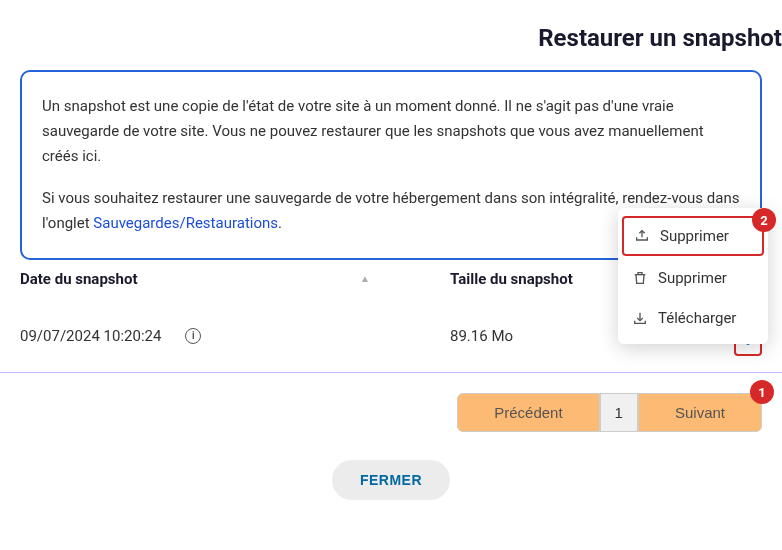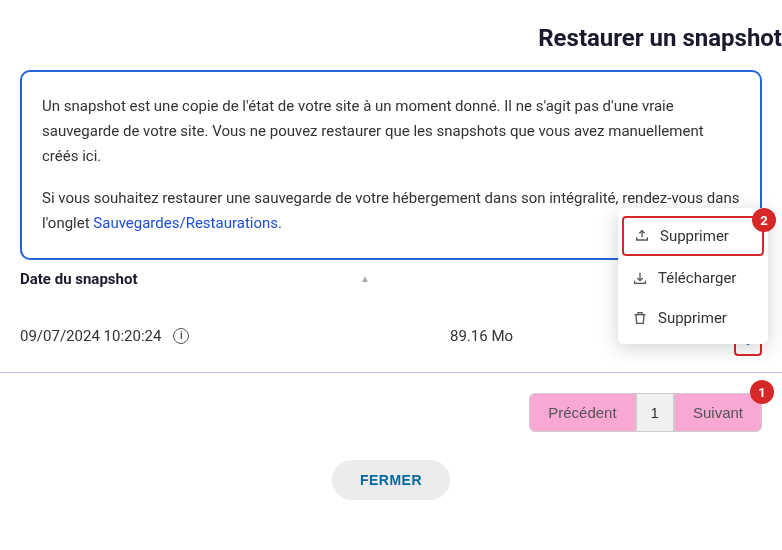--- a/index.html
+++ b/index.html
@@ -30,21 +30,21 @@
   }
   .info-box p + p { margin-top: 18px; }
   .info-box a { color: #1d4ed8; text-decoration: none; }
   .table-header {
     display: flex;
     padding: 0 20px 12px;
     font-weight: 700;
     font-size: 15px;
     color: #1a1a2e;
   }
-  .col-date { flex: 0 0 430px; display: flex; align-items: center; gap: 6px; }
+  .col-date { flex: 0 0 430px; display: flex; align-items: center; gap: 18px; }
   .col-size { flex: 1; }
   .col-actions { flex: 0 0 60px; text-align: right; }
   .sort-icon { color: #aaa; font-size: 10px; margin-left: auto; padding-right: 80px; }
   .table-row {
     display: flex;
     padding: 16px 20px;
     border-bottom: 1px solid #c4b5fd;
     align-items: center;
     font-size: 15px;
     color: #333;
@@ -110,22 +110,22 @@
   .badge-2 { right: -14px; top: -10px; }
   .icon-svg { width: 16px; height: 16px; flex-shrink: 0; }
   .pagination {
     display: flex;
     justify-content: flex-end;
     padding: 20px 20px 0;
     gap: 0;
   }
   .page-btn {
     border: 1px solid #ccc;
-    background: #f9a8d4;
-    padding: 10px 18px;
+    background: #fdba74;
+    padding: 10px 36px;
     font-size: 15px;
     color: #555;
     cursor: pointer;
   }
   .page-btn:first-child { border-radius: 6px 0 0 6px; }
   .page-btn:last-child { border-radius: 0 6px 6px 0; }
   .page-btn.current { background: #f0f0f0; color: #333; padding: 10px 14px; }
   .close-row { text-align: center; padding: 28px 0 0; }
   .close-btn {
     background: #ececec;
@@ -149,20 +149,21 @@
   <p>
     <span>Si vous souhaitez restaurer une sauvegarde de votre hébergement dans son intégralité, rendez-vous dans l'onglet </span><a href="#">Sauvegardes/Restaurations</a><span>.</span>
   </p>
 </div>
 
 <div class="table-header">
   <div class="col-date">
     <span>Date du snapshot</span>
     <span class="sort-icon">▲</span>
   </div>
+  <div class="col-size">Taille du snapshot</div>
   <div class="col-actions"></div>
 </div>
 
 <div class="table-row">
   <div class="col-date">
     <span>09/07/2024 10:20:24</span>
     <span class="info-icon">i</span>
   </div>
   <div class="col-size">89.16 Mo</div>
   <div class="col-actions">
@@ -183,34 +184,34 @@
     <svg class="icon-svg" viewBox="0 0 24 24" fill="none" stroke="#555" stroke-width="2">
         <path d="M4 14v4h16v-4"></path>
         <path d="M12 4v10"></path>
         <path d="M8 8l4-4 4 4"></path>
       </svg>
     <span>Supprimer</span>
     <div class="badge badge-2">2</div>
   </div>
   <div class="dropdown-item">
     <svg class="icon-svg" viewBox="0 0 24 24" fill="none" stroke="#555" stroke-width="2">
+        <path d="M4 7h16"></path>
+        <path d="M9 7V4h6v3"></path>
+        <path d="M6 7l1 13h10l1-13"></path>
+      </svg>
+    <span>Supprimer</span>
+  </div>
+  <div class="dropdown-item">
+    <svg class="icon-svg" viewBox="0 0 24 24" fill="none" stroke="#555" stroke-width="2">
         <path d="M4 16v4h16v-4"></path>
         <path d="M12 4v12"></path>
         <path d="M8 12l4 4 4-4"></path>
       </svg>
     <span>Télécharger</span>
   </div>
-  <div class="dropdown-item">
-    <svg class="icon-svg" viewBox="0 0 24 24" fill="none" stroke="#555" stroke-width="2">
-        <path d="M4 7h16"></path>
-        <path d="M9 7V4h6v3"></path>
-        <path d="M6 7l1 13h10l1-13"></path>
-      </svg>
-    <span>Supprimer</span>
-  </div>
 </div>
 
 <div class="pagination">
   <button class="page-btn">Précédent</button>
   <button class="page-btn current">1</button>
   <button class="page-btn">Suivant</button>
 </div>
 
 <div class="close-row">
   <button class="close-btn">FERMER</button>

